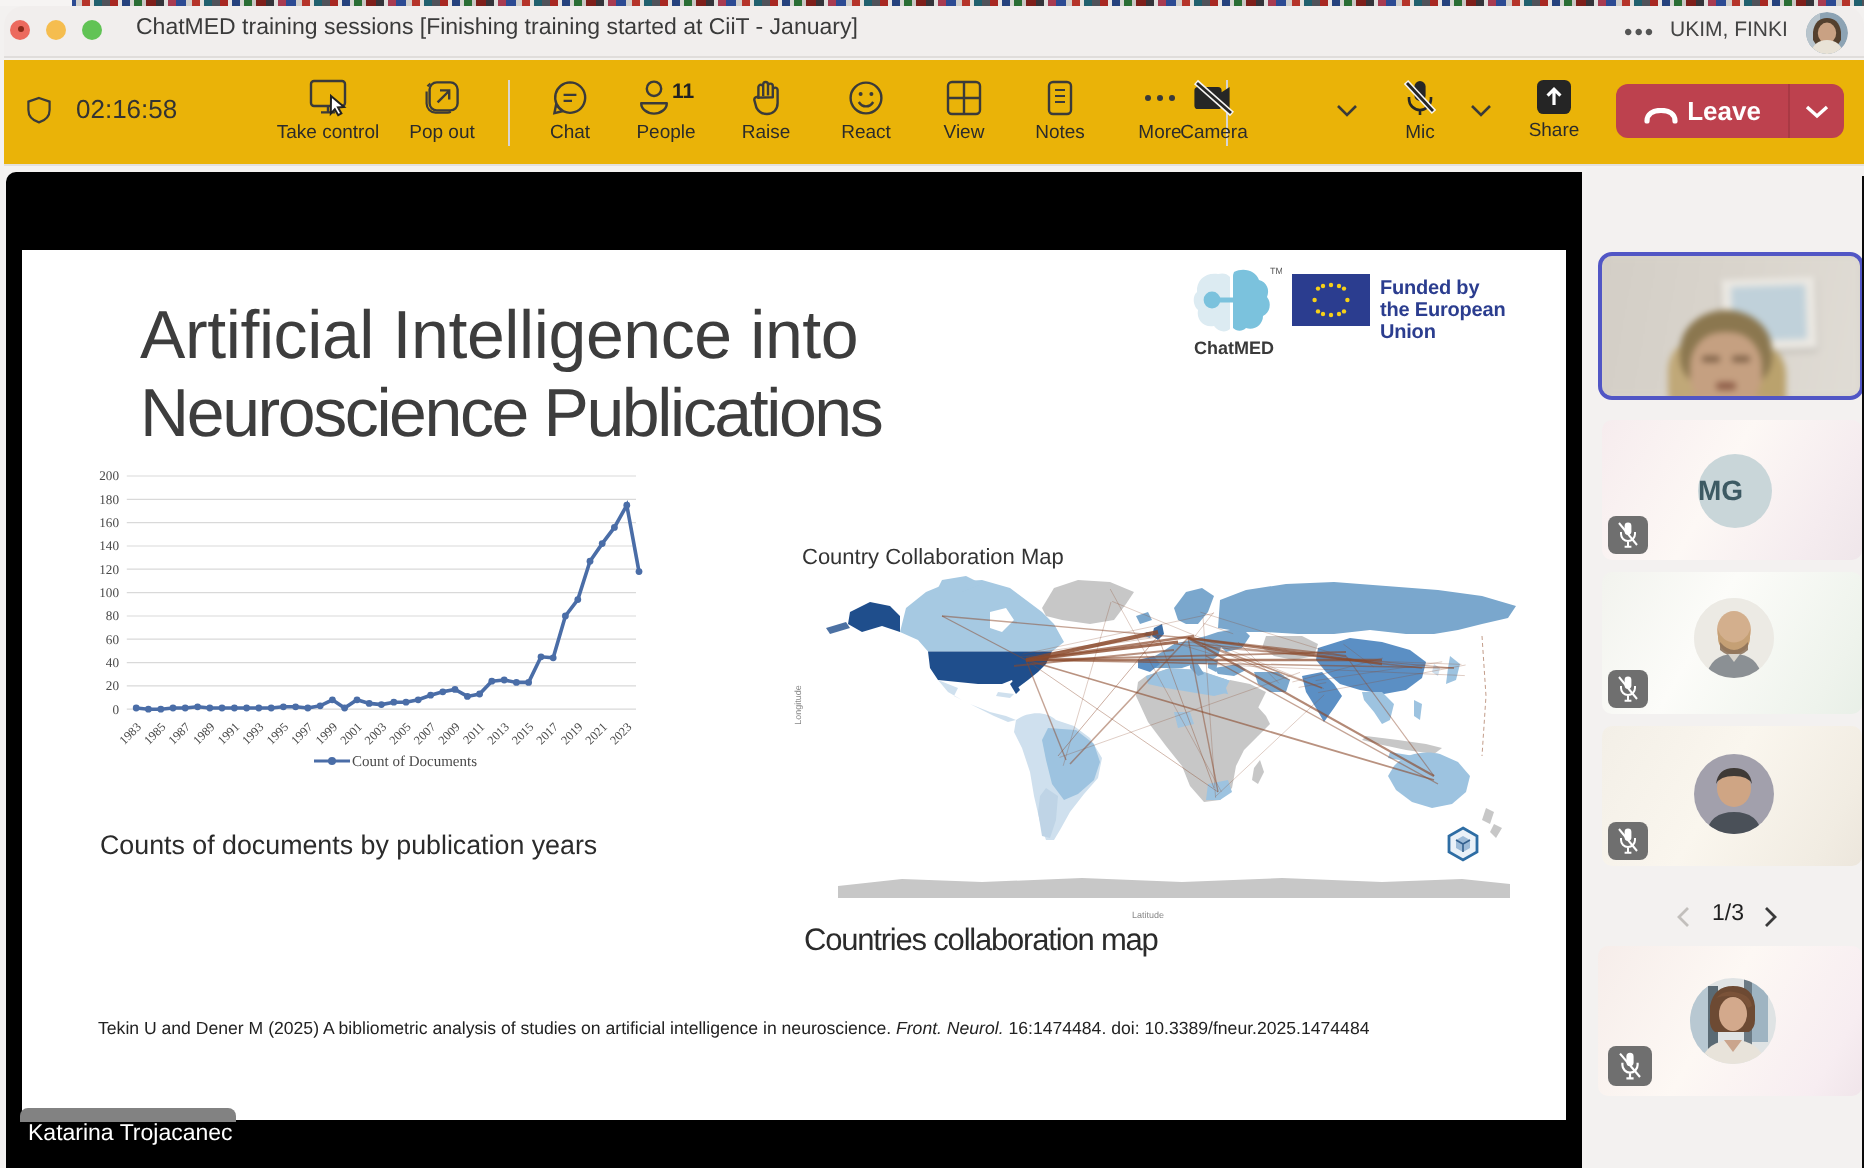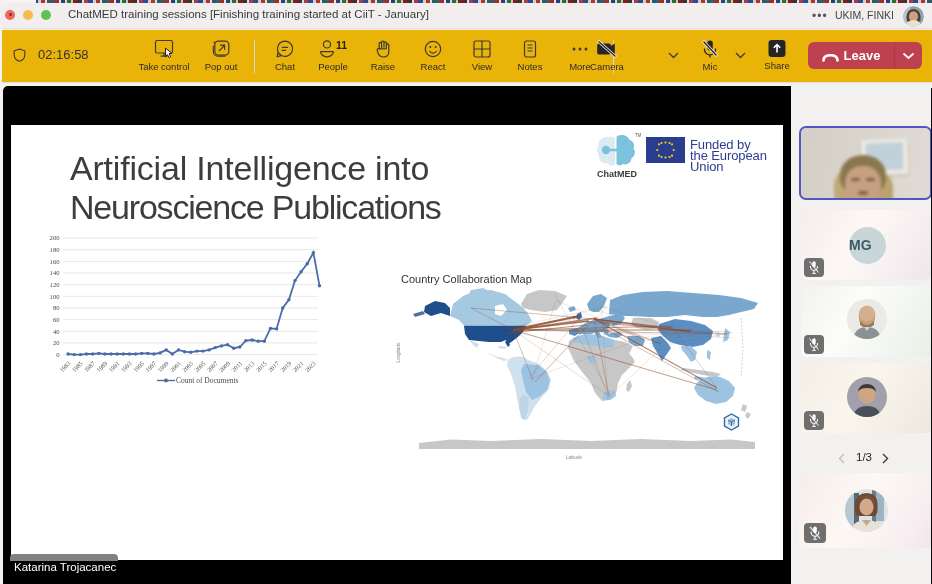--- a/index.html
+++ b/index.html
@@ -40,21 +40,21 @@
 #namelabel { position:absolute; left:11px; top:475px; color:#fff; font-size:11.5px;text-align:right; }
 
 #slidetitle { left:59px; top:24px; font-size:34px; line-height:39px; color:#3d3d3d; letter-spacing:-0.2px; }
 #chart text { font-family:"Liberation Serif", serif; fill:#4a4a4a; }
 #cap1 { left:39px; top:290px; font-size:13.4px; color:#2b2b2b; }
 #maptitle { left:390px; top:148px; font-size:11px; color:#333; }
 #cap2 { left:391px; top:337px; font-size:15.5px; letter-spacing:-0.6px; color:#2b2b2b; }
 #cite { left:38px; top:384px; font-size:8.8px; color:#222; }
 #lat { left:555px; top:330px; font-size:4.5px; color:#888; }
 #lon { left:378px; top:225px; font-size:4.5px; color:#888; transform:rotate(-90deg); }
-#fundtxt { left:679px; top:14px; font-size:13px; line-height:11px; font-weight:normal; color:#2b3d8f; letter-spacing:-0.1px; }
+#fundtxt { left:679px; top:14px; font-size:10px; line-height:11px; font-weight:bold; color:#2b3d8f; letter-spacing:-0.1px; }
 #chatmedtxt { left:586px; top:44px; width:41px; text-align:left; font-size:9px; font-weight:bold; color:#3a3a3a; }
 
 #sidebar { left:791px; top:81px; width:141px; height:503px; background:#f3f1f0; }
 .tile { position:absolute; border-radius:5px; overflow:hidden; }
 .mute { position:absolute; width:20px; height:19px; background:#6f6f6f; border-radius:4px; }
 #rightedge { left:929px; top:85px; width:3px; height:499px; background:#0a0a0a; }
 </style>
 </head>
 <body>
 <div id="topstrip" class="abs">
@@ -424,23 +424,26 @@
             <circle cx="262.2" cy="33.7" r="1.7"></circle>
             <circle cx="268.4" cy="22.6" r="1.7"></circle>
             <circle cx="274.5" cy="55.8" r="1.7"></circle>
           </g>
         <g>
           <line x1="112" x2="130" y1="150.5" y2="150.5" stroke="#4a6da7" stroke-width="1.4"></line>
           <circle cx="121" cy="150.5" r="2" fill="#4a6da7"></circle>
           <text x="131" y="153" font-size="7.5">Count of Documents</text>
         </g>
       </svg>
+      <div id="cap1" class="abs">Counts of documents by publication years</div>
       <div id="maptitle" class="abs">Country Collaboration Map</div>
+      <div id="cap2" class="abs">Countries collaboration map</div>
       <div id="lat" class="abs">Latitude</div>
       <div id="lon" class="abs">Longitude</div>
+      <div id="cite" class="abs">Tekin U and Dener M (2025) A bibliometric analysis of studies on artificial intelligence in neuroscience. <i>Front. Neurol.</i> 16:1474484. doi: 10.3389/fneur.2025.1474484</div>
       <svg id="worldmap" class="abs" style="left:400px; top:163px;" width="352" height="166" viewBox="0 0 352 166">
         <path d="M110,16 L116,6 128,2 144,3 156,8 152,14 146,22 134,24 120,22 112,20 Z" fill="#c7c7c7"></path>
           <path d="M39,28 L42,16 52,8 64,3 80,2 94,6 102,12 110,18 116,24 121,33 115,37.7 53,37.7 48,32 Z" fill="#a6c9e2"></path>
           <path d="M84,18 L92,16 96,22 90,28 84,26 Z" fill="#ffffff"></path>
           <path d="M60,2 L72,0 80,4 70,8 58,6 Z" fill="#a6c9e2"></path>
           <path d="M14,18 L24,13 34,15 39,20 39,28 30,25 20,28 13,24 Z" fill="#1f4e8c"></path>
           <path d="M2,26 L12,23 14,26 4,29 Z" fill="#1f4e8c" fill-opacity="0.8"></path>
           <path d="M53,37.7 L115,37.7 112,44 108,48 103,52 97,56.5 95,52 90,54 78,54 68,53 58,52 54,46 Z" fill="#1f4e8c"></path>
           <path d="M96,52 L99,57 97,59 94,54 Z" fill="#1f4e8c"></path>
           <path d="M58,52 L68,56 66,60 74,64 84,68 92,70 97,72 93,73 86,70 78,66 70,62 63,58 Z" fill="#cfe0ee"></path>

